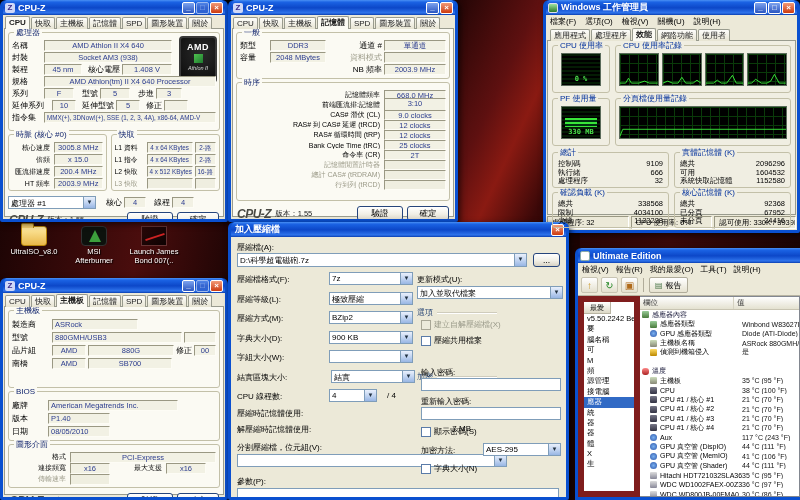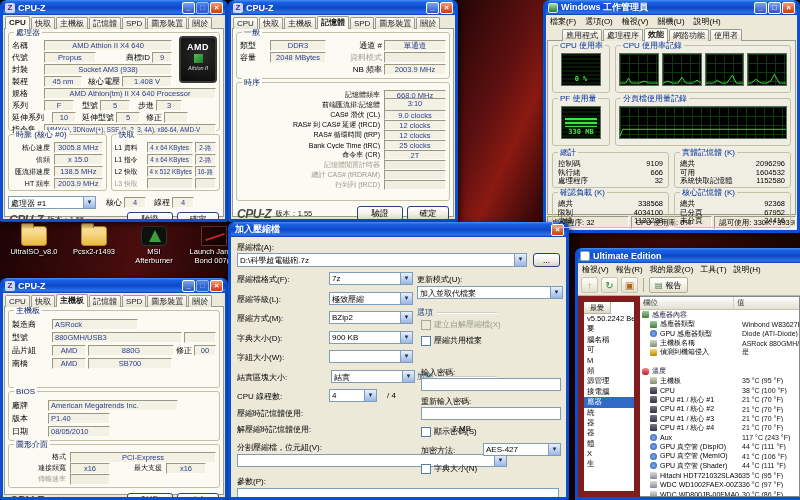--- a/index.html
+++ b/index.html
@@ -125,24 +125,20 @@
 <div class="wp3"></div>
 <div class="wp4"></div>
 
 <div class="dicons">
 
   <div class="dicon">
     <span class="dimg folder"></span>
     <span class="dlabel">UltraISO_v8.0</span>
   </div>
 
-  <div class="dicon">
-    <span class="dimg folder"></span>
-    <span class="dlabel">Pcsx2-r1493</span>
-  </div>
 
   <div class="dicon">
     <span class="dimg app-green"></span>
     <span class="dlabel">MSI Afterburner</span>
   </div>
 
   <div class="dicon">
     <span class="dimg app-007"></span>
     <span class="dlabel">Launch James Bond 007(..</span>
   </div>
@@ -175,26 +171,20 @@
         <div class="amdlogo">
           <div class="b">AMD</div>
           <span class="gsq"></span>
           <div class="s">Athlon II</div>
         </div>
         <div class="fr" style="padding-right:44px">
             <span class="fl" style="width:30px">名稱</span>
             <span class="fv grow">AMD Athlon II X4 640</span>
           </div>
         <div class="fr" style="padding-right:44px">
-            <span class="fl" style="width:30px">代號</span>
-            <span class="fv" style="width:52px">Propus</span>
-            <span class="fl" style="margin-left:auto">商標ID</span>
-            <span class="fv" style="width:20px">9</span>
-          </div>
-        <div class="fr" style="padding-right:44px">
             <span class="fl" style="width:30px">封裝</span>
             <span class="fv grow">Socket AM3 (938)</span>
           </div>
         <div class="fr" style="padding-right:44px">
             <span class="fl" style="width:30px">製程</span>
             <span class="fv" style="width:38px">45 nm</span>
             <span class="fl" style="margin-left:4px">核心電壓</span>
             <span class="fv grow">1.408 V</span>
           </div>
         <div class="fr">
@@ -230,21 +220,21 @@
           <div class="fr">
                 <span class="fl tl-right" style="width:40px;flex:none">核心速度</span>
                 <span class="fv grow">3005.8 MHz</span>
               </div>
               <div class="fr">
                 <span class="fl tl-right" style="width:40px;flex:none">倍頻</span>
                 <span class="fv grow">x 15.0</span>
               </div>
               <div class="fr">
                 <span class="fl tl-right" style="width:40px;flex:none">匯流排速度</span>
-                <span class="fv grow">138.5 MHz</span>
+                <span class="fv grow">200.4 MHz</span>
               </div>
               <div class="fr">
                 <span class="fl tl-right" style="width:40px;flex:none">HT 頻率</span>
                 <span class="fv grow">2003.9 MHz</span>
               </div>
             </div>
         </div>
         <div class="gb" style="flex:1;height:57px">
           <span class="cap">快取</span>
           <div>
@@ -400,21 +390,21 @@
   </div>
   <div class="wbody">
     <div class="menurow">
 
     <span>檔案(F)</span>
         <span>選項(O)</span>
         <span>檢視(V)</span>
         <span>關機(U)</span>
         <span>說明(H)</span>
       </div>
-    <div class="tabs" style="padding-left:16px">
+    <div class="tabs" style="padding-left:4px">
 
     <span class="tab">應用程式</span>
         <span class="tab">處理程序</span>
         <span class="tab active">效能</span>
         <span class="tab">網路功能</span>
         <span class="tab">使用者</span>
       </div>
     <div class="tmpanel" style="height:175px">
       <div style="display:flex;gap:5px;height:48px">
         <div class="gb" style="width:58px;margin-bottom:0">
@@ -730,21 +720,21 @@
     <span class="dlg-lbl" style="left:190px;top:130px">輸入密碼:</span>
     <span class="inp" style="left:190px;top:141px;width:140px"></span>
     <span class="dlg-lbl" style="left:190px;top:159px">重新輸入密碼:</span>
     <span class="inp" style="left:190px;top:170px;width:140px"></span>
     <span class="chk" style="left:190px;top:189px">
         <span class="box"></span>
         <span>顯示密碼(S)</span>
       </span>
     <span class="dlg-lbl" style="left:190px;top:208px">加密方法:</span>
     <span class="cmb ab" style="left:252px;top:206px;width:78px">
-        <span class="cv">AES-427</span>
+        <span class="cv">AES-295</span>
         <span class="ca">▼</span>
       </span>
     <span class="chk" style="left:190px;top:226px">
         <span class="box"></span>
         <span>字典大小(N)</span>
       </span>
   </div>
 </div>
 
 <div class="xpwin" id="w6" style="left:575px;top:248px;width:225px;height:252px;padding-right:0;border-radius:6px 0 0 0">

